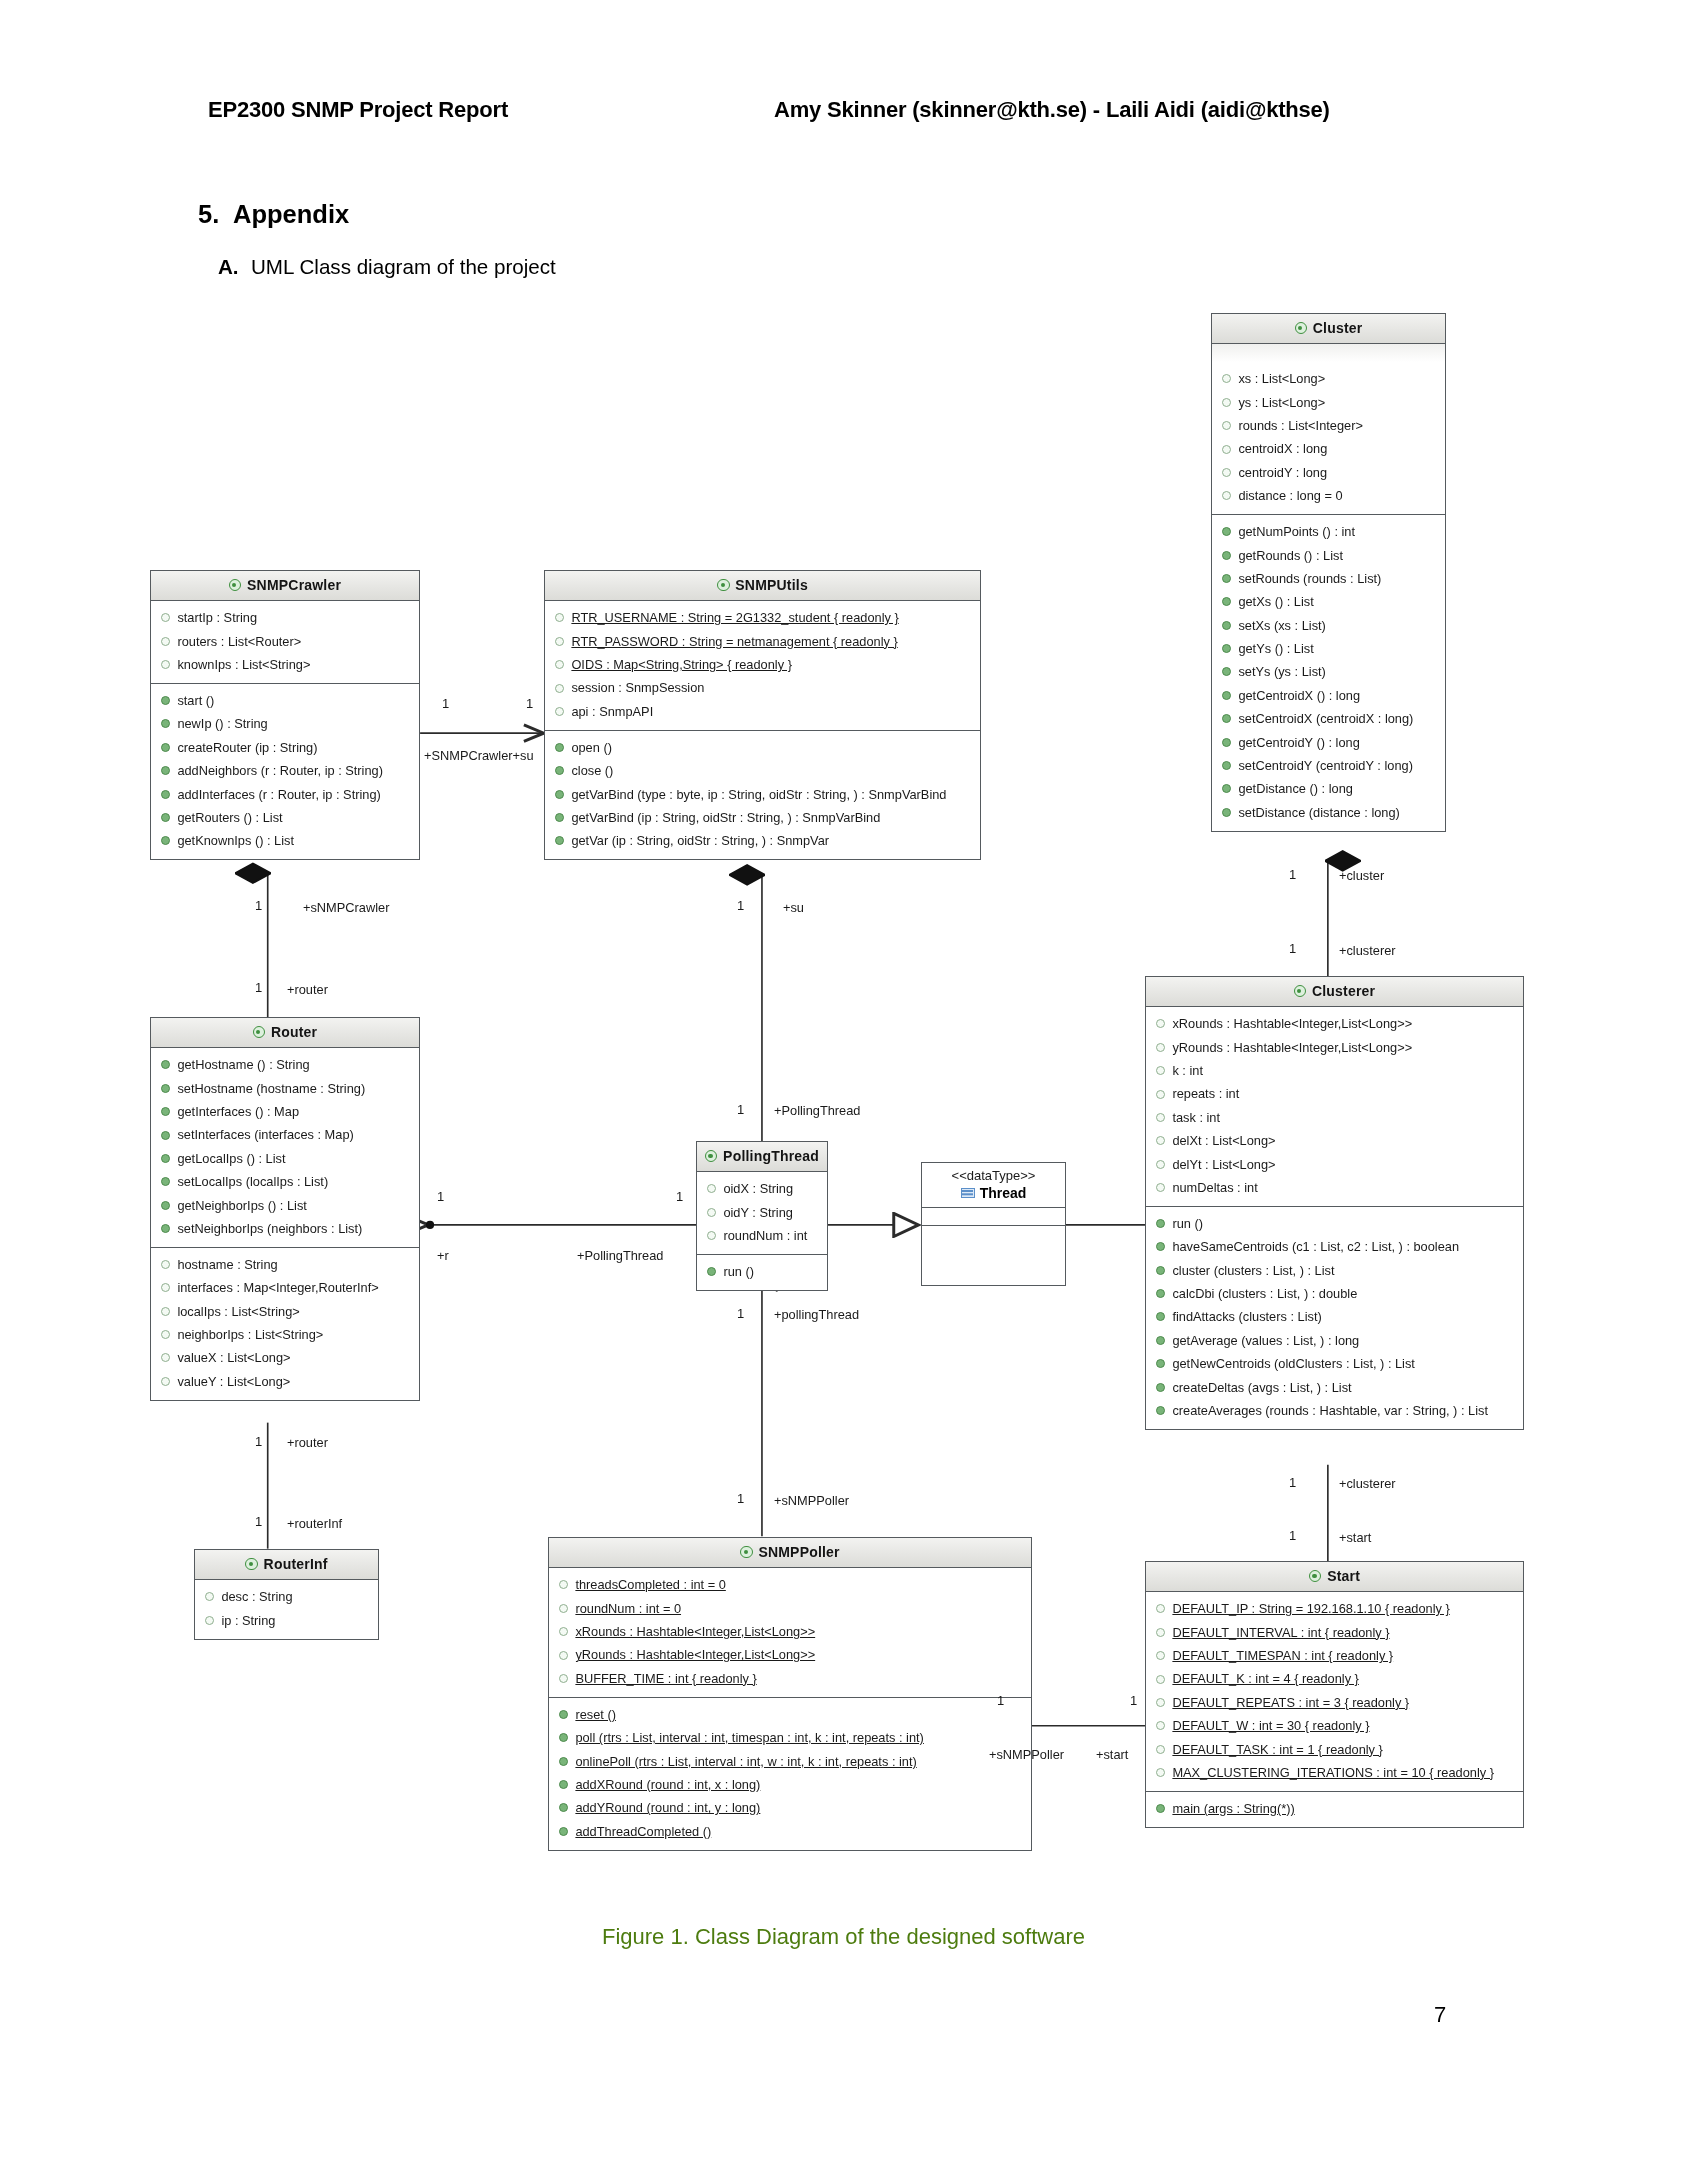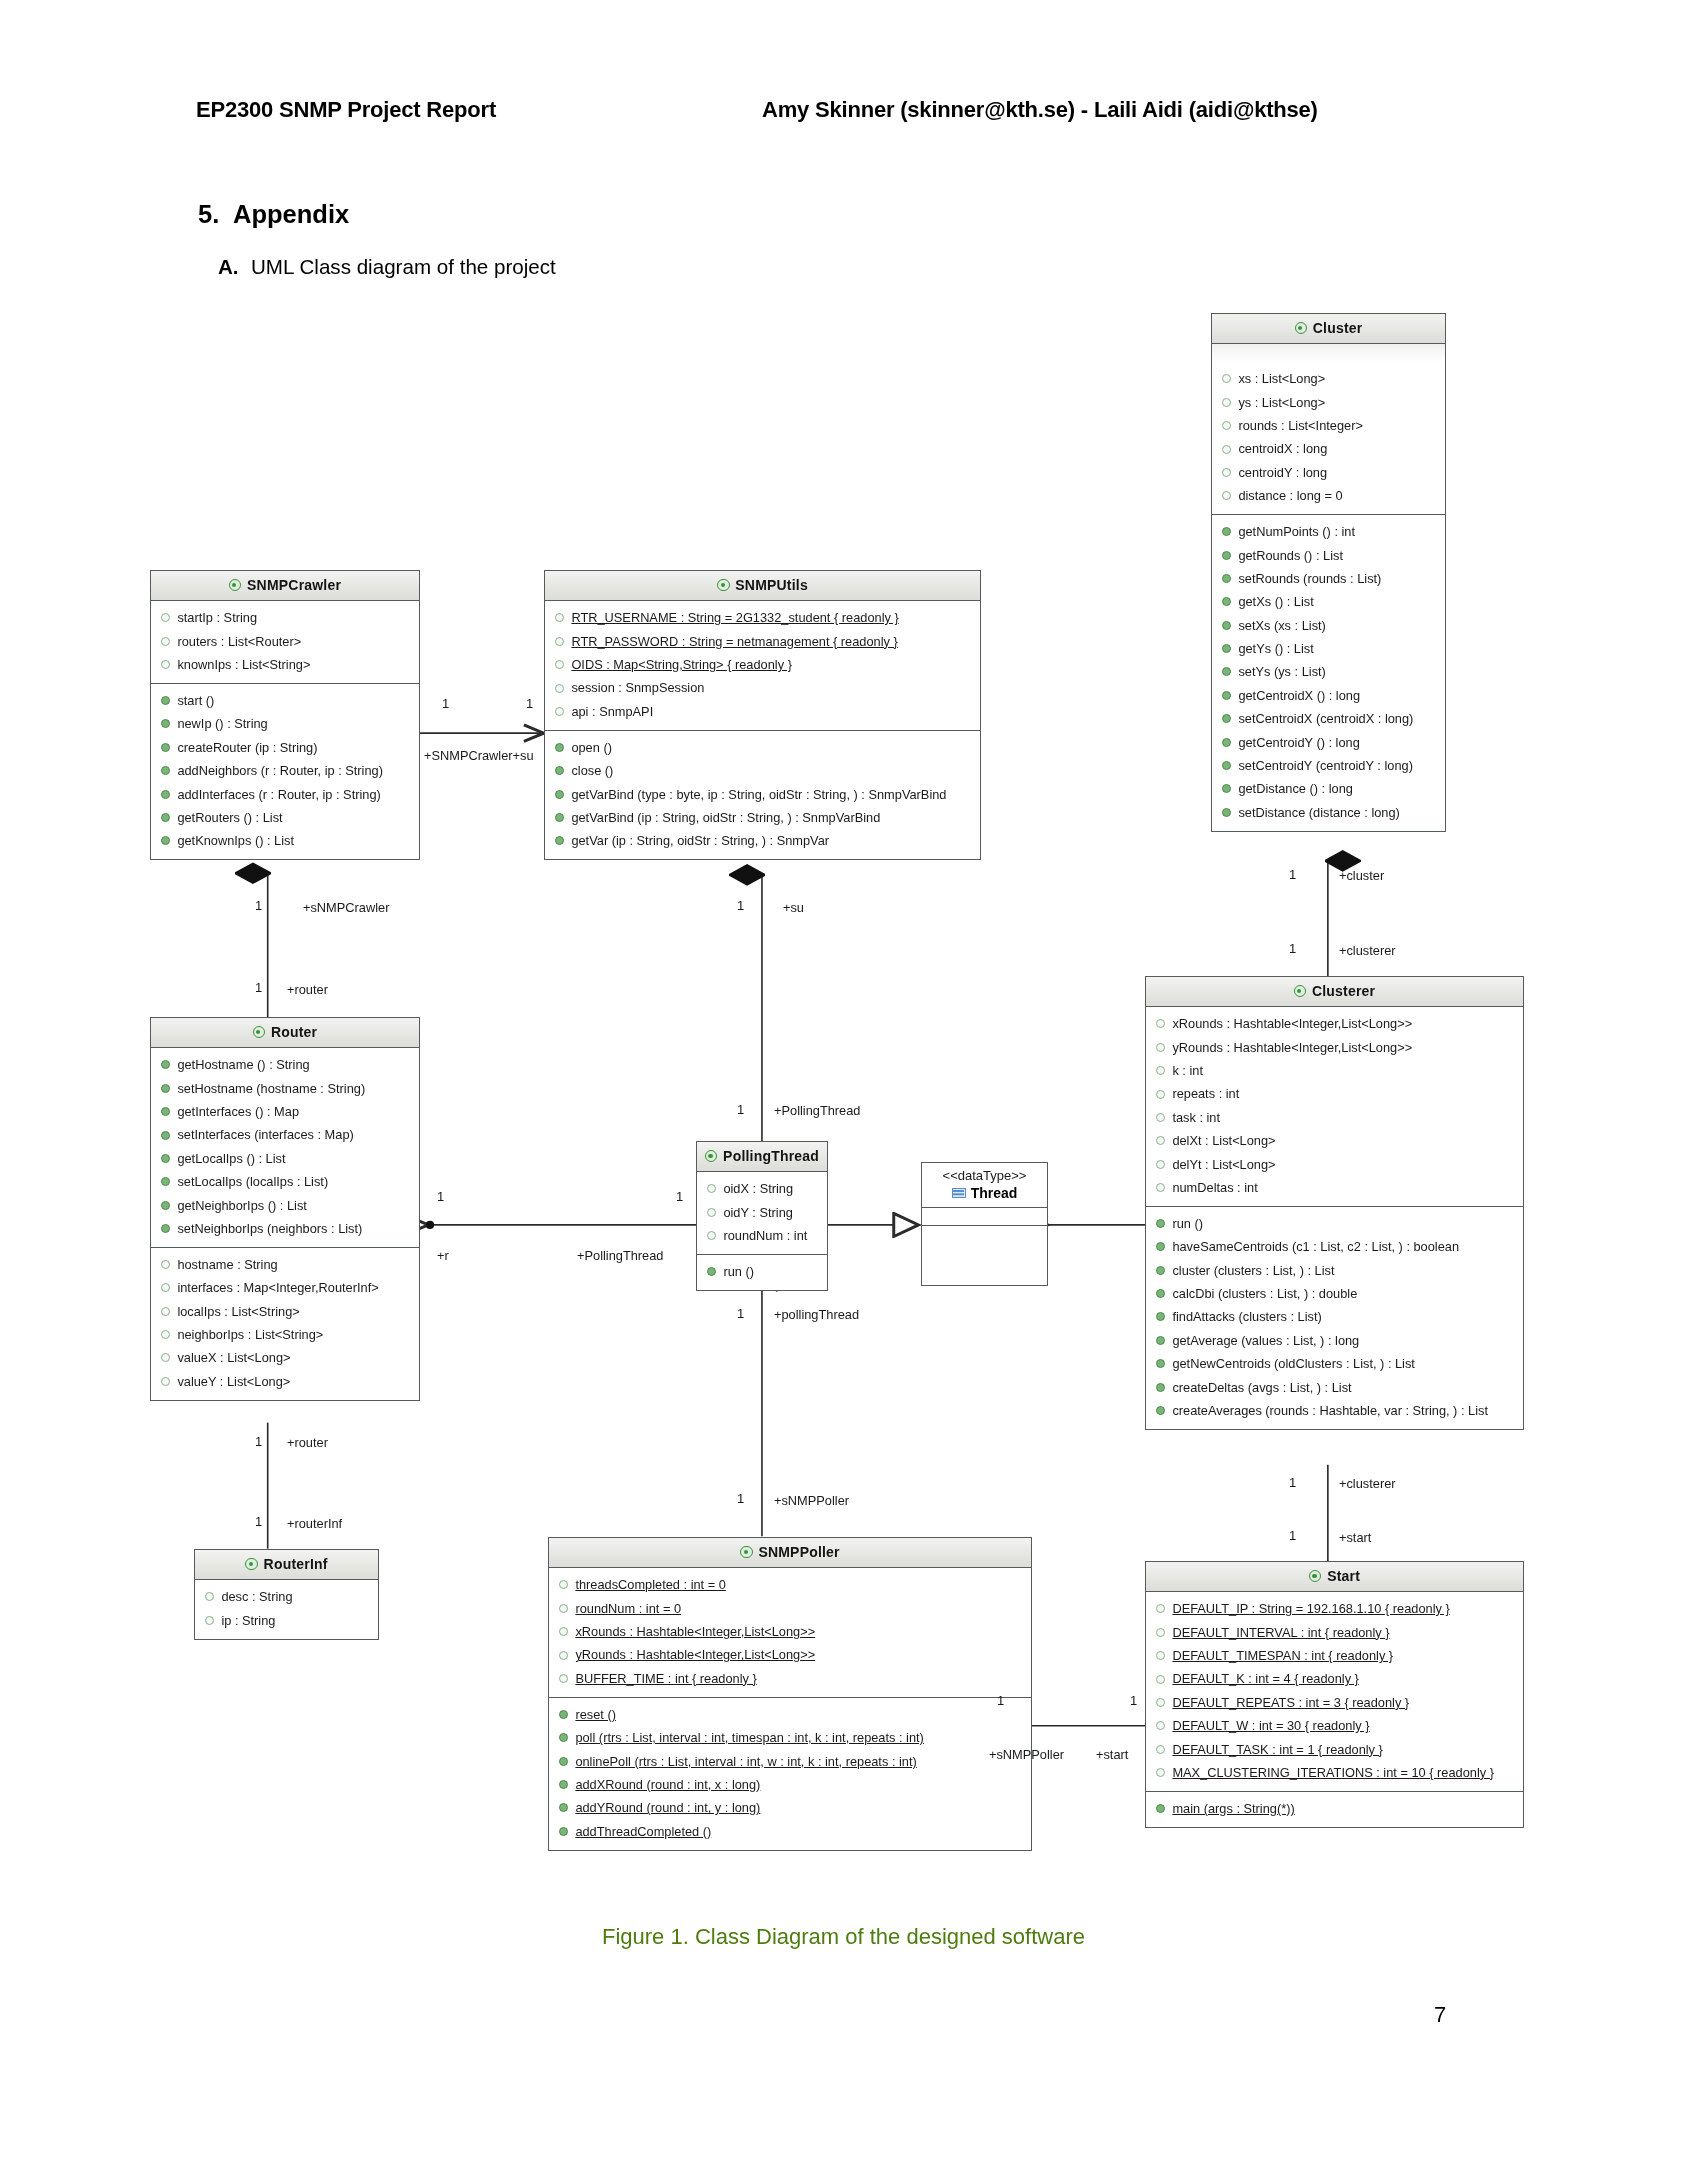--- a/index.html
+++ b/index.html
@@ -4,21 +4,21 @@
 <style>
   html,body{margin:0;padding:0;}
   body{
     width:1687px;height:2183px;background:#ffffff;
     font-family:"Liberation Sans",sans-serif;
     position:relative;overflow:hidden;
   }
   .page{position:absolute;inset:0;}
 
   
-  .doc-header{position:absolute;top:97px;left:0;width:1626px;height:33px;}
+  .doc-header{position:absolute;top:97px;left:12px;width:1626px;height:33px;}
   .hdr-left{position:absolute;left:196px;top:0;font-size:22px;font-weight:bold;color:#000;letter-spacing:-0.2px;}
   .hdr-right{position:absolute;left:762px;top:0;font-size:22px;font-weight:bold;color:#000;letter-spacing:-0.2px;}
 
   .sec-title{position:absolute;left:198px;top:200px;font-size:25.5px;font-weight:bold;color:#000;}
   .sec-title .num{display:inline-block;width:35px;}
   .sub-title{position:absolute;left:218px;top:255px;font-size:20.6px;color:#000;}
   .sub-title .let{display:inline-block;width:33px;font-weight:bold;}
 
   .figcaption{position:absolute;left:0;top:1924px;width:1687px;text-align:center;font-size:22px;color:#4d7c0f;}
   .pagenum{position:absolute;left:1434px;top:2002px;font-size:22px;color:#000;}
@@ -511,21 +511,21 @@
           </div>
       </div>
       <div class="uml-sec">
         <div class="uml-row">
             <span class="mk mk-meth"></span>
             <span class="mtxt">run ()</span>
           </div>
       </div>
     </div>
 
-    <div class="dtbox" id="box-thread" style="left:921px;top:1162px;width:127px;height:124px;">
+    <div class="dtbox" id="box-thread" style="left:921px;top:1162px;width:145px;height:124px;">
       <div class="dt-head">&lt;&lt;dataType&gt;&gt;</div>
       <div class="dt-name">
         <span class="ticon"></span><span>Thread</span>
       </div>
       <div class="dt-sep"></div>
       <div class="dt-sep2"></div>
     </div>
 
     <div class="umlbox" id="box-routerinf" style="left:194px;top:1549px;width:185px;">
       <div class="uml-title">

